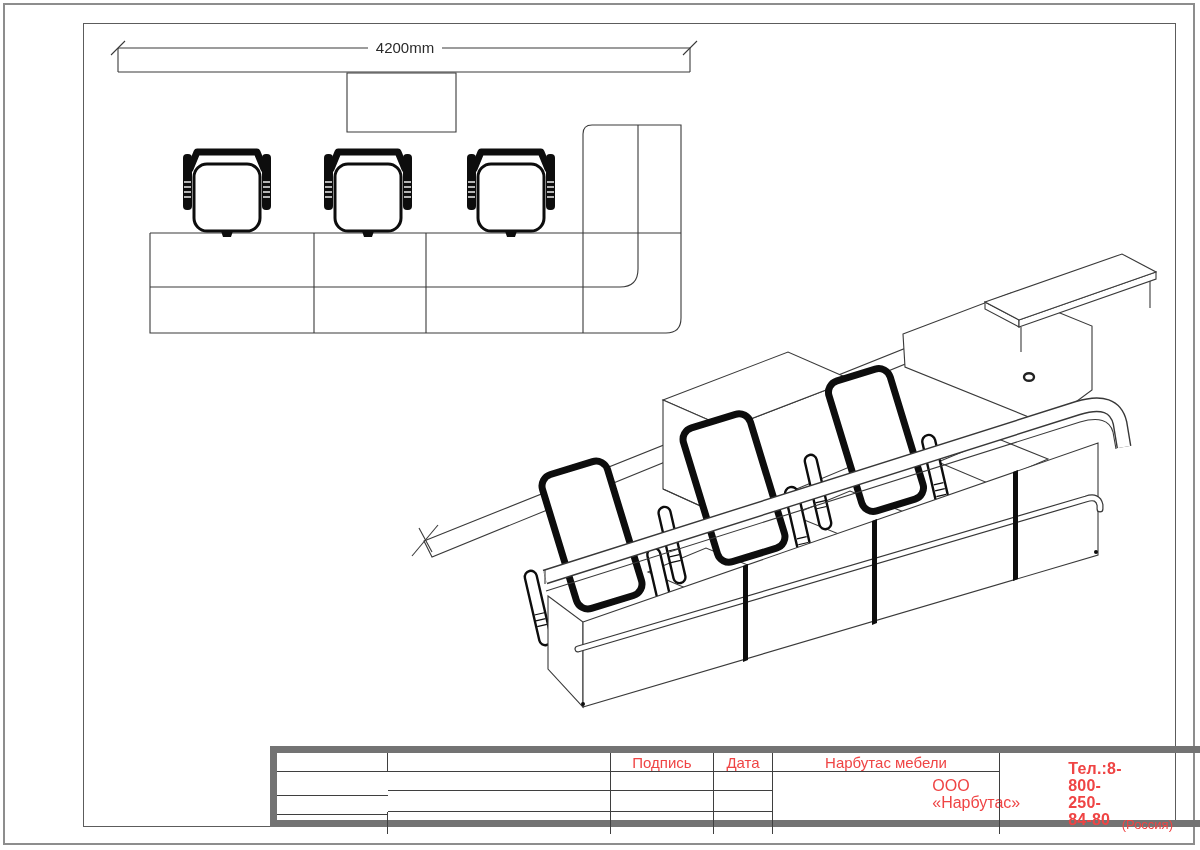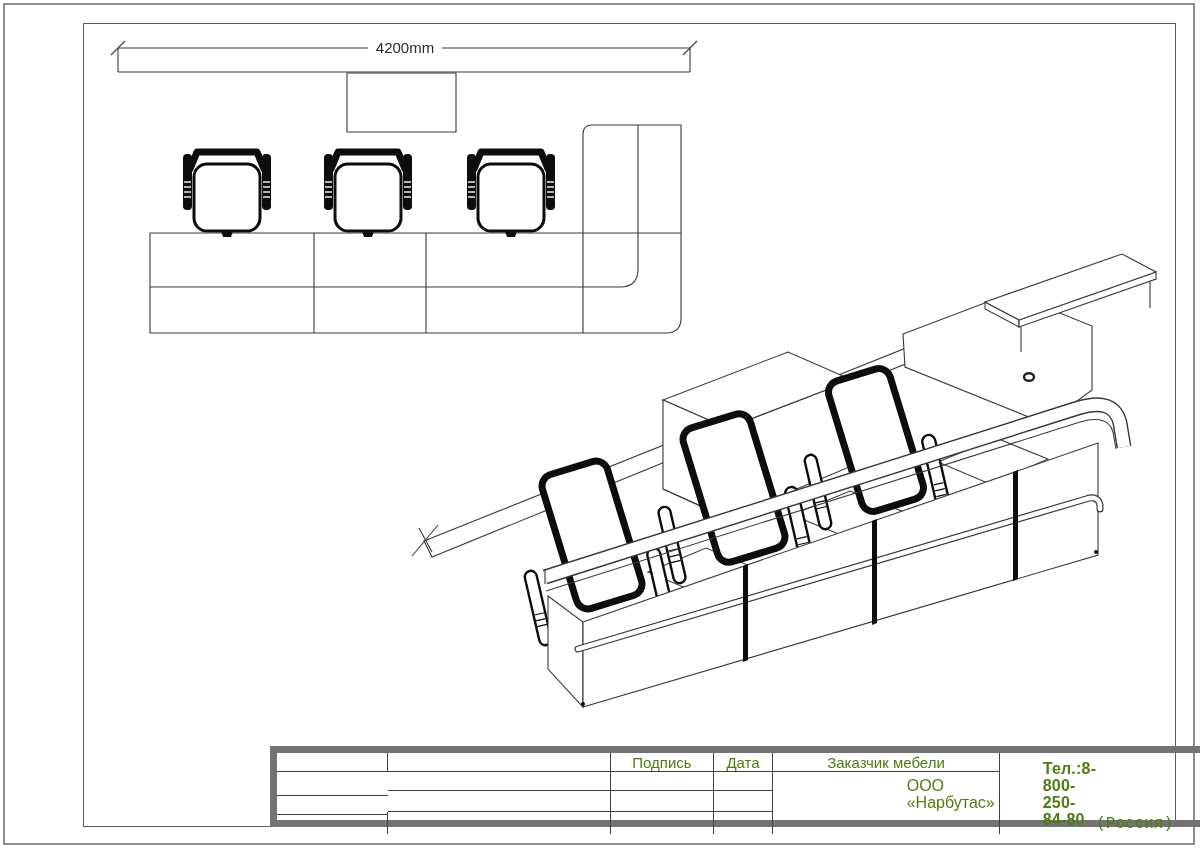--- a/index.html
+++ b/index.html
@@ -1,17 +1,17 @@
 <!DOCTYPE html>
 <html><head>
 <meta charset="utf-8">
 <style>
   html,body{margin:0;padding:0;background:#fff;}
   .sheet{position:relative;width:1200px;height:850px;background:#fff;overflow:hidden;
-         font-family:"Liberation Sans",sans-serif;color:#4d7c0f;}
+         font-family:"Liberation Sans",sans-serif;color:#ef4444;}
   .page-border{position:absolute;left:3px;top:3px;width:1192px;height:842px;
                border:2px solid #8d8d8d;box-sizing:border-box;}
   .frame{position:absolute;left:83px;top:23px;width:1093px;height:804px;
          border:1px solid #5c5c5c;box-sizing:border-box;}
   svg.drawing{position:absolute;left:0;top:0;}
   svg.drawing *{vector-effect:non-scaling-stroke;}
   .ln{stroke:#3a3a3a;stroke-width:1.1;fill:none;}
   .lnf{stroke:#3a3a3a;stroke-width:1.1;fill:#ffffff;}
   .blk{fill:#0d0d0d;stroke:none;}
   .dimtext{font-family:"Liberation Sans",sans-serif;font-size:15px;fill:#2a2a2a;}
@@ -23,21 +23,21 @@
   .tb-cell{border-right:1px solid #3f3f3f;border-bottom:1px solid #3f3f3f;
     display:flex;align-items:center;box-sizing:border-box;overflow:hidden;}
   .tb-center{justify-content:center;text-align:center;}
   .tb-label{padding-left:8px;margin-top:23px;}
   .no-b{border-bottom:none;}
   .no-r{border-right:none;}
   .company{grid-column:6;grid-row:1/5;display:flex;flex-direction:row;
     justify-content:flex-end;align-items:center;box-sizing:border-box;padding:2px 6px 1px 6px;}
   .company .c-name{font-size:16px;}
   .company .c-phone{font-size:16px;font-weight:700;letter-spacing:0.2px;margin-left:48px;}
-  .company .c-country{font-size:16px;align-self:flex-end;padding-right:4px;font-family:Liberation Mono, monospace;}
+  .company .c-country{font-size:13px;align-self:flex-end;padding-right:4px;}
   .set-cell{grid-column:5;grid-row:2/5;border-right:1px solid #3f3f3f;border-bottom:none;}
 </style>
 </head>
 <body>
 
 <div class="sheet">
   <div class="page-border"></div>
   <div class="frame"></div>
 
   <svg class="drawing" width="1200" height="850" viewBox="0 0 1200 850">
@@ -210,21 +210,21 @@
         <circle class="blk" cx="1096" cy="552" r="2"></circle>
       </g>
     </g>
   </svg>
 
   <div class="titleblock">
     <div class="tb-cell" style="grid-column:1;grid-row:1"></div>
     <div class="tb-cell" style="grid-column:2;grid-row:1"></div>
     <div class="tb-cell tb-center" style="grid-column:3;grid-row:1">Подпись</div>
     <div class="tb-cell tb-center" style="grid-column:4;grid-row:1">Дата</div>
-    <div class="tb-cell tb-center" style="grid-column:5;grid-row:1">Заказчик мебели</div>
+    <div class="tb-cell tb-center" style="grid-column:5;grid-row:1">Нарбутас мебели</div>
 
     <div class="company no-r no-b">
       <div class="c-name">ООО «Нарбутас»</div>
       <div class="c-phone">Тел.:8-800-250-84-80</div>
       <div class="c-country">(Россия)</div>
     </div>
 
     <div class="tb-cell tb-label" style="grid-column:1;grid-row:2">Заказчик</div>
     <div class="tb-cell" style="grid-column:2;grid-row:2"></div>
     <div class="tb-cell" style="grid-column:3;grid-row:2"></div>

